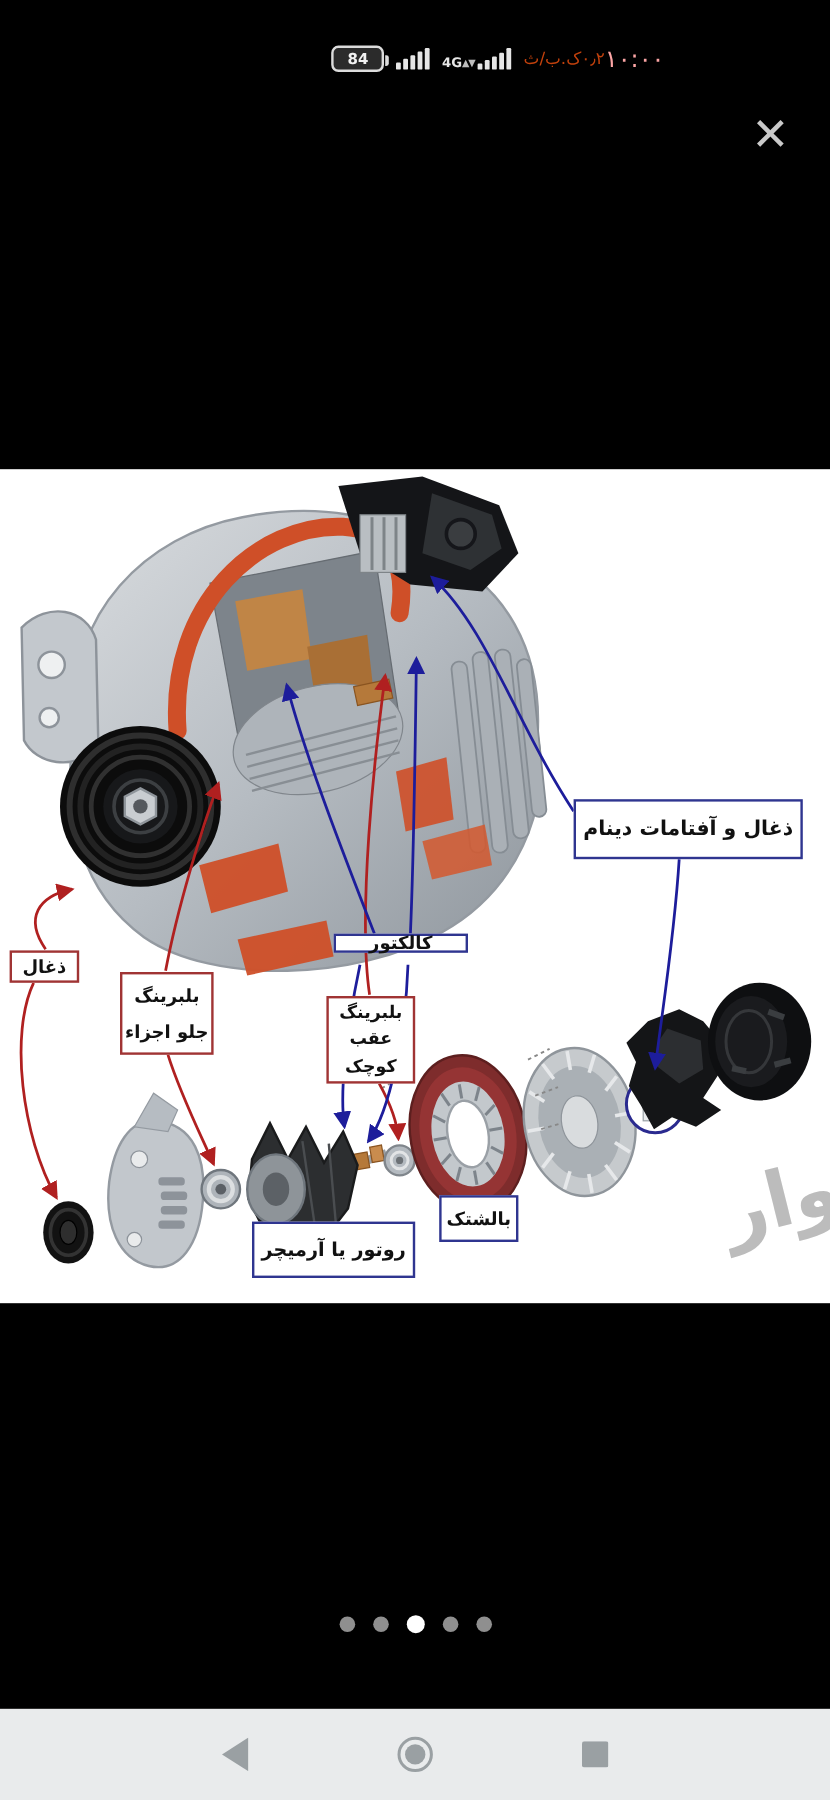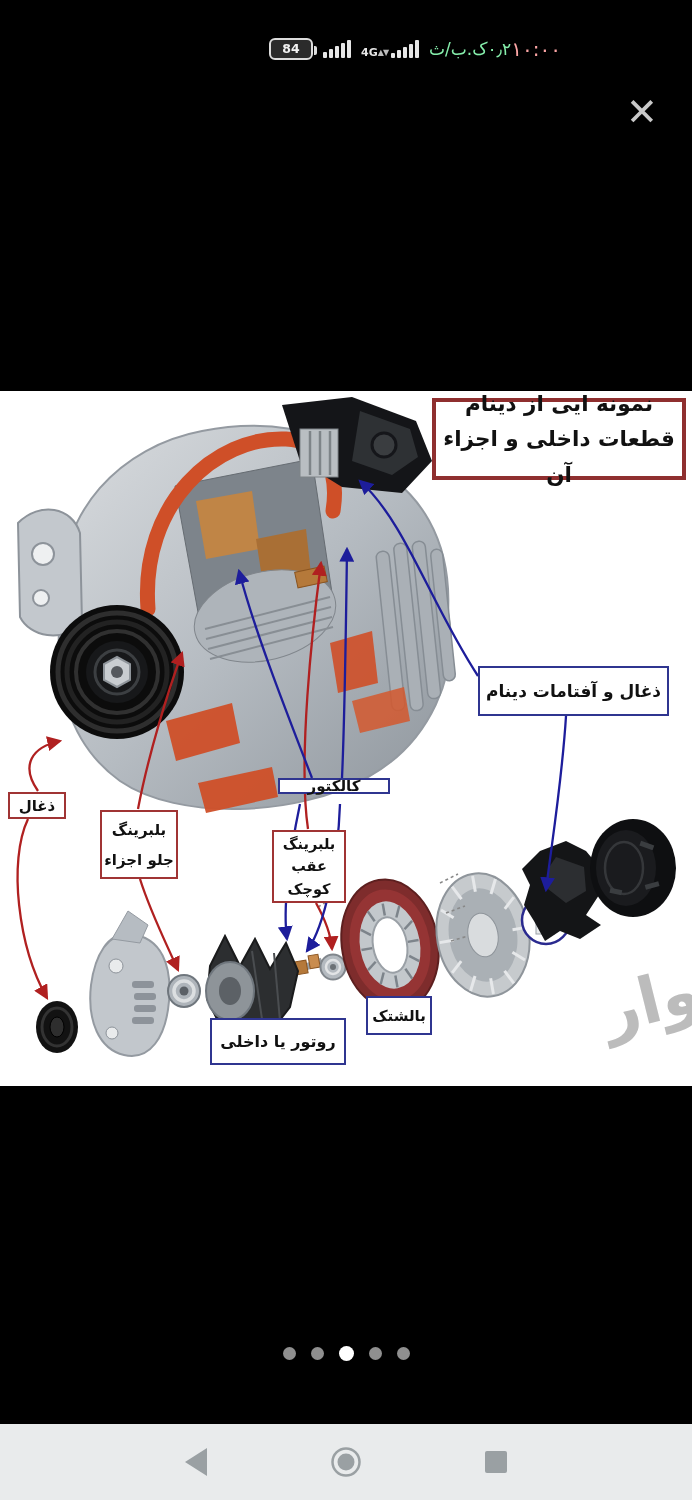--- a/index.html
+++ b/index.html
@@ -15,21 +15,21 @@
   .battery { position:relative; width:44px; height:22px; border:2.5px solid #dcdcdc;
     border-radius:6px; background:#2b2b2b; display:flex; align-items:center; justify-content:center; }
   .battery .cap { position:absolute; right:-6px; top:6px; width:3.5px; height:9px; background:#dcdcdc; border-radius:0 2px 2px 0; }
   .battery span { font-size:12.5px; font-weight:bold; color:#f2f2f2; line-height:1; }
   .bars { display:flex; align-items:flex-end; gap:2px; }
   .bars i { display:block; width:4px; background:#e6e6e6; border-radius:1px; }
   .net4g { display:flex; align-items:flex-end; gap:3px; }
   .net4g .lbl { display:flex; flex-direction:row; align-items:center; line-height:1; }
   .net4g .lbl b { font-size:11px; font-weight:bold; color:#e6e6e6; }
   .net4g .lbl s { text-decoration:none; font-size:8px; color:#bdbdbd; letter-spacing:-1px; }
-  .rate { font-size:17px; color:#86efac; direction:rtl; }
+  .rate { font-size:14px; color:#c2410c; direction:rtl; }
   .sb-time { font-size:20px; color:#fca5a5; direction:rtl; letter-spacing:1px; }
 
   
   .close-btn { position:absolute; top:88px; right:26px; width:48px; height:48px;
     background:none; border:none; color:#c9c9c9; font-size:38px; line-height:48px;
     text-align:center; font-family:"DejaVu Sans", sans-serif; cursor:pointer; }
 
   
   .photo { position:absolute; top:391px; left:0; width:692px; height:695px;
     background:#fff; overflow:hidden; }
@@ -300,24 +300,20 @@
       <g fill="none" stroke="#1d1d9b" stroke-width="2.3">
         <path d="M312,387 C290,330 255,242 239,180" marker-end="url(#mb)"></path>
         <path d="M342,387 C345,320 346,232 347,158" marker-end="url(#mb)"></path>
         <path d="M300,413 C288,470 283,520 287,548" marker-end="url(#mb)"></path>
         <path d="M340,413 C338,470 325,535 307,560" marker-end="url(#mb)"></path>
         <path d="M478,285 C430,212 406,132 360,90" marker-end="url(#mb)"></path>
         <path d="M566,325 C562,390 552,450 546,499" marker-end="url(#mb)"></path>
       </g>
     </svg>
 
-    <div class="lbl-box title-box">
-      <span>نمونه ایی از دینام</span>
-      <span>قطعات داخلی و اجزاء آن</span>
-    </div>
     <div class="lbl-box blue-b lb-brushes">
       <span>ذغال و آفتامات دینام</span>
     </div>
     <div class="lbl-box red-b lb-pulley">
       <span>ذغال</span>
     </div>
     <div class="lbl-box red-b lb-fbear">
       <span>بلبرینگ</span>
       <span>جلو اجزاء</span>
     </div>
@@ -326,21 +322,21 @@
     </div>
     <div class="lbl-box red-b lb-rbear">
       <span>بلبرینگ</span>
       <span>عقب</span>
       <span>کوچک</span>
     </div>
     <div class="lbl-box blue-b lb-stator">
       <span>بالشتک</span>
     </div>
     <div class="lbl-box blue-b lb-rotor">
-      <span>روتور یا داخلی</span>
+      <span>روتور یا آرمیچر</span>
     </div>
 
     <div class="watermark">دیوار</div>
   </div>
 
   <div class="pager">
     <span class="dot"></span>
     <span class="dot"></span>
     <span class="dot active"></span>
     <span class="dot"></span>

